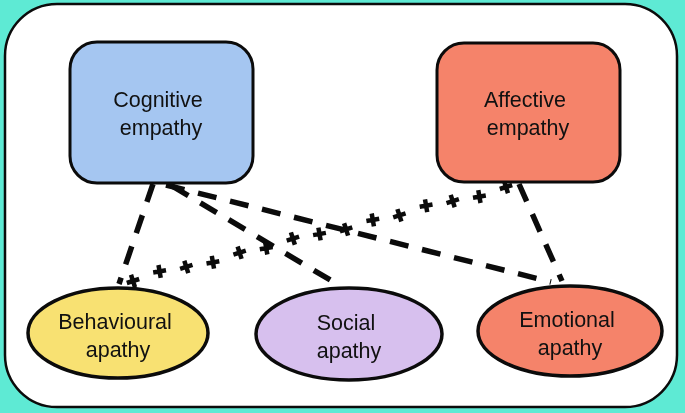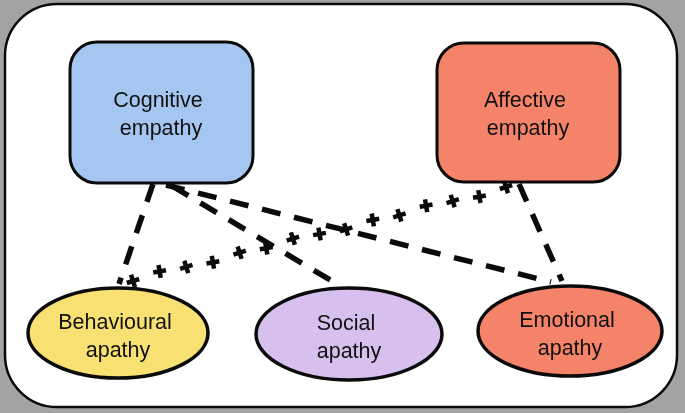--- a/index.html
+++ b/index.html
@@ -4,21 +4,21 @@
 <style>
   html, body {
     margin: 0;
     padding: 0;
     background: #ffffff;
   }
   .figure-wrap {
     width: 685px;
     height: 413px;
     position: relative;
-    background: #a3a3a3;
+    background: #5eead4;
     font-family: "Liberation Sans", sans-serif;
   }
   svg { display: block; }
   .node-label {
     font-family: "Liberation Sans", sans-serif;
     font-size: 21.5px;
     fill: #111111;
     text-anchor: middle;
   }
   .edge-dashed {

